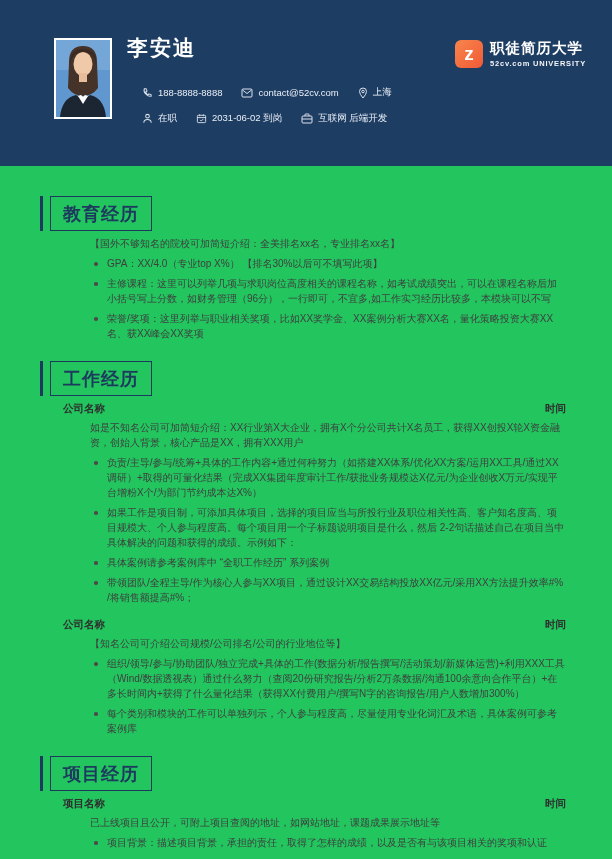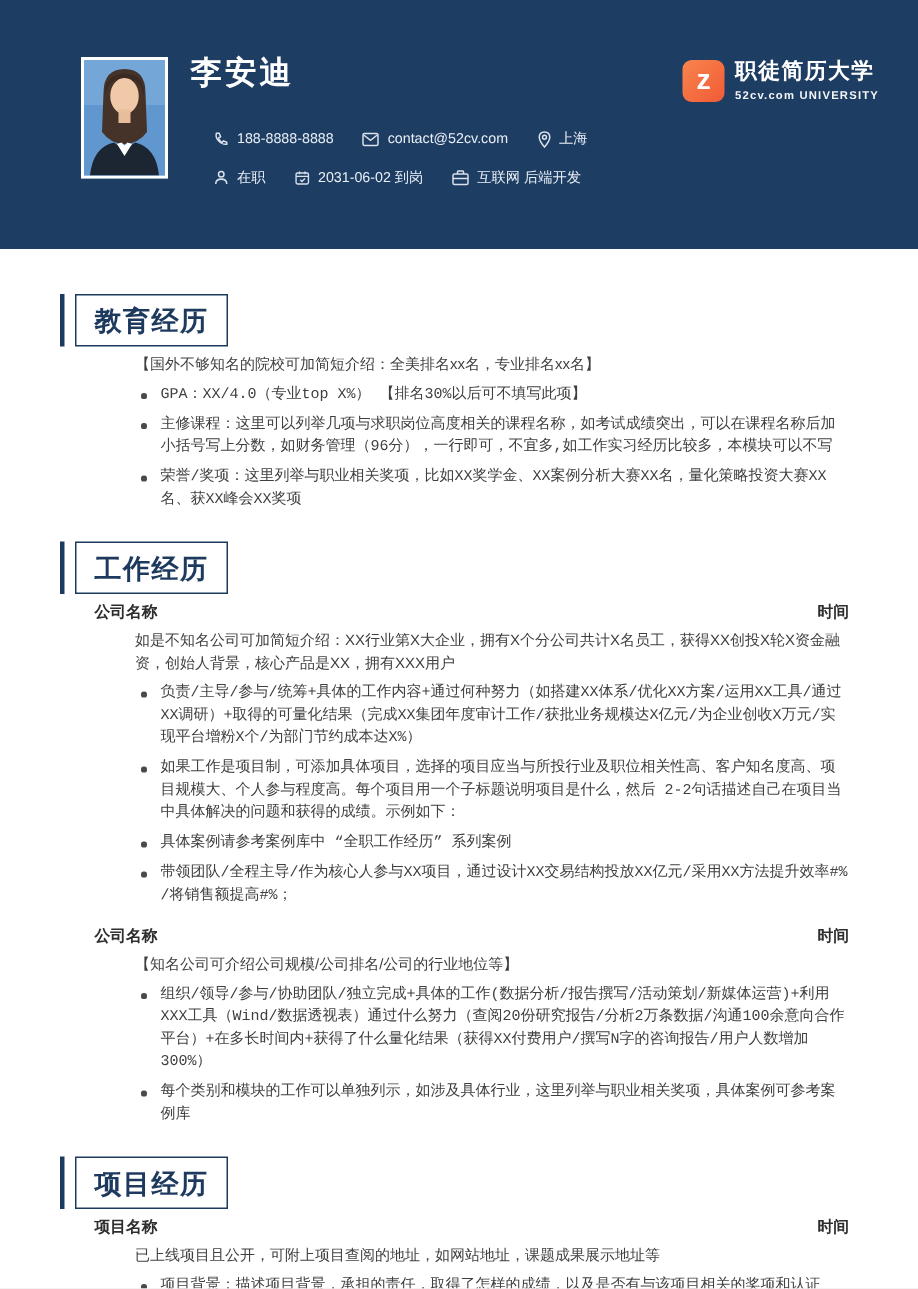--- a/index.html
+++ b/index.html
@@ -1,17 +1,17 @@
 <!DOCTYPE html>
 <html><head>
 <meta charset="utf-8">
 <style>
   html,body{margin:0;padding:0;background:#e9e9e9;}
   .page{
-    width:612px;height:859px;background:#ffffff;position:relative;overflow:hidden;
+    width:612px;height:859px;background:#22c55e;position:relative;overflow:hidden;
     font-family:"Liberation Sans","DejaVu Sans",sans-serif;
     -webkit-font-smoothing:antialiased;
   }
   
   .header{position:relative;height:166px;background:#1e3d63;}
   .photo{
     position:absolute;left:54px;top:38px;width:58px;height:81px;
     background:#5f94cc;border:2px solid #ffffff;box-sizing:border-box;
   }
   .photo svg{display:block;width:100%;height:100%;}
@@ -46,21 +46,21 @@
   .entry{margin-top:5px;}
   .entry + .entry{margin-top:12px;}
   .entry-head{
     display:flex;justify-content:space-between;align-items:baseline;
     font-size:10.5px;font-weight:bold;color:#2e2e2e;
     padding-left:23px;line-height:15px;
   }
   .entry-intro{
     margin:4px 0 0 50px;font-size:10px;line-height:15px;color:#3f3f3f;
   }
-  ul.bullets{list-style:none;margin:0 0 0 50px;padding:0;font-family:Liberation Mono, monospace;}
+  ul.bullets{list-style:none;margin:0 0 0 50px;padding:0;}
   ul.bullets li{
     position:relative;padding-left:17px;margin-top:5px;
     font-size:10px;line-height:15px;color:#3f3f3f;
   }
   ul.bullets li::before{
     content:"";position:absolute;left:4px;top:6px;width:3.5px;height:3.5px;
     border-radius:50%;background:#4a4a4a;
   }
 </style>
 </head>
@@ -197,21 +197,21 @@
   </div>
 
   <div class="entry">
     <div class="entry-head">
       <span class="entry-left">公司名称</span>
       <span class="entry-right">时间</span>
     </div>
     <div class="entry-intro">【知名公司可介绍公司规模/公司排名/公司的行业地位等】</div>
     <ul class="bullets">
             <li>组织/领导/参与/协助团队/独立完成+具体的工作(数据分析/报告撰写/活动策划/新媒体运营)+利用XXX工具（Wind/数据透视表）通过什么努力（查阅20份研究报告/分析2万条数据/沟通100余意向合作平台）+在多长时间内+获得了什么量化结果（获得XX付费用户/撰写N字的咨询报告/用户人数增加300%）</li>
-            <li>每个类别和模块的工作可以单独列示，如涉及具体行业，这里列举与职业相关奖项，具体案例可参考案例库</li>
+            <li>每个类别和模块的工作可以单独列示，个人参与程度高，尽量使用专业化词汇及术语，具体案例可参考案例库</li>
           </ul>
   </div>
 </div>
 
   <div class="section">
     <div class="sec-head">
       <div class="sec-bar"></div>
       <div class="sec-box">项目经历</div>
     </div>
 

